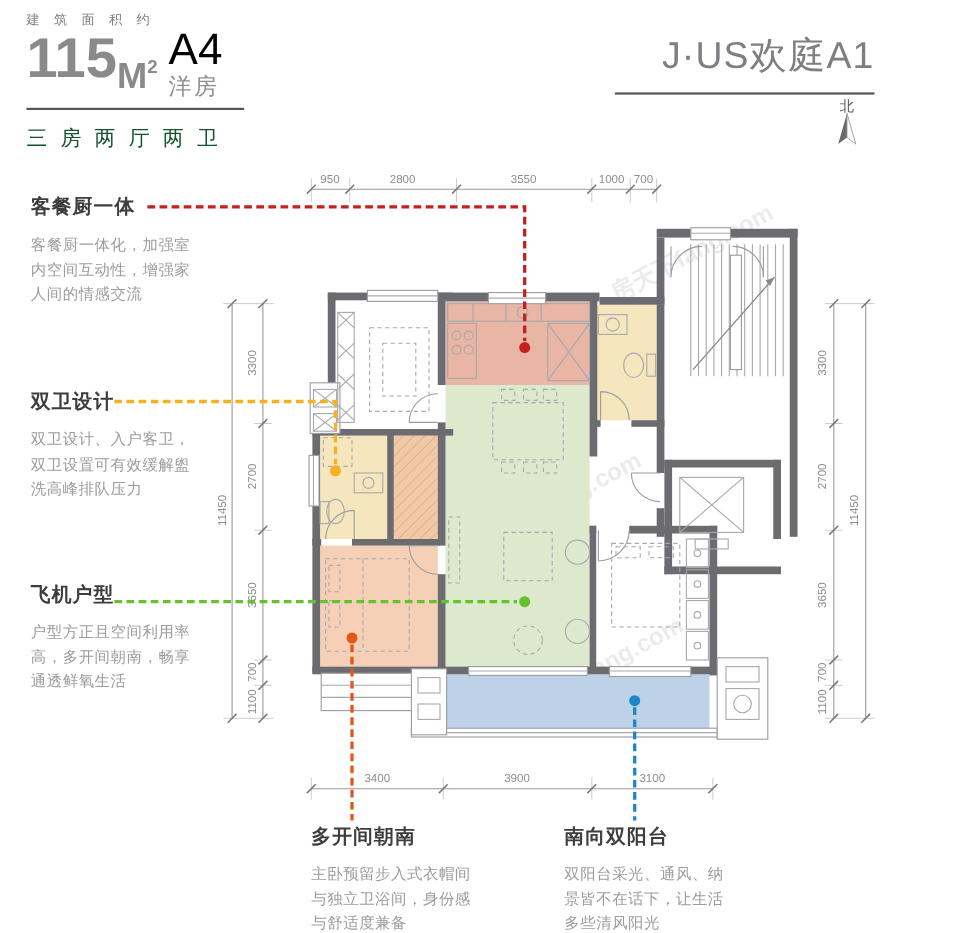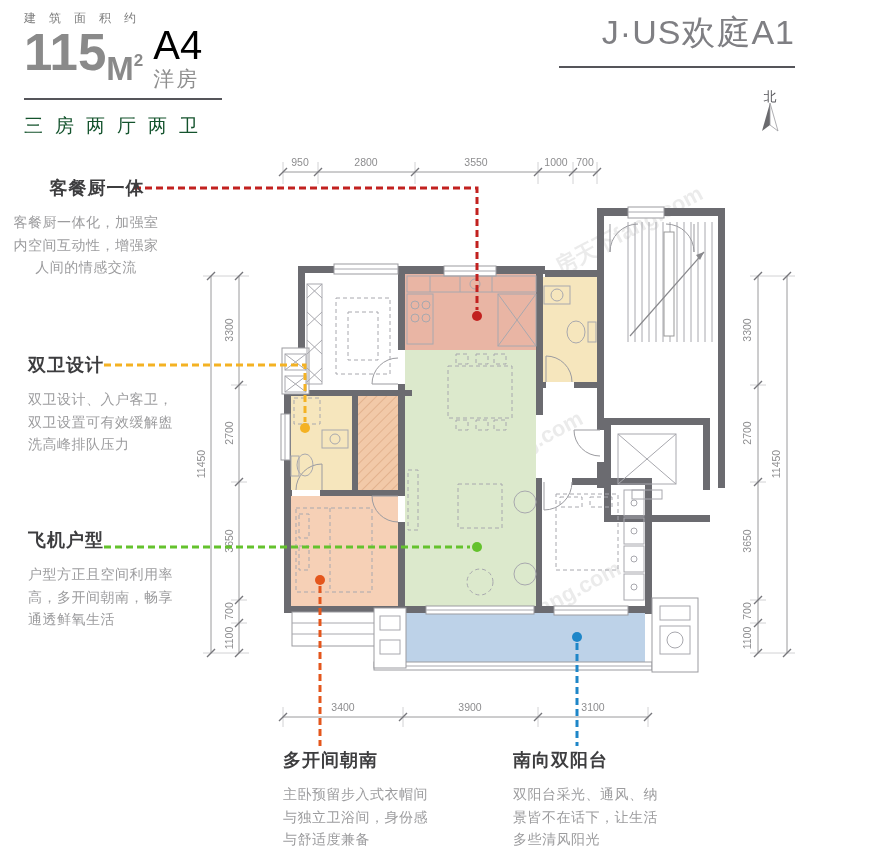--- a/index.html
+++ b/index.html
@@ -12,21 +12,21 @@
   .area-row{display:flex;align-items:flex-start;margin-top:2px;}
   .area-num{font-size:51px;line-height:.95;font-weight:600;color:#8a8a8a;}
   .area-unit{font-size:33px;font-weight:600;margin-top:21px;}
   .area-sup{font-size:17px;vertical-align:14px;}
   .type-block{margin-left:10px;margin-top:-4px;line-height:1;}
   .type-code{font-size:40px;font-weight:300;color:#000000;}
   .type-name{font-size:21px;letter-spacing:2px;color:#8f8f8f;margin-top:3px;}
   .divider-l{width:198px;height:2px;background:#55555a;margin-top:9px;}
   .layout-text{font-size:19px;letter-spacing:12px;color:#14532d;margin-top:13px;white-space:nowrap;}
   
-  .hdr-right{position:absolute;right:76px;top:10px;text-align:right;}
+  .hdr-right{position:absolute;right:76px;top:28px;text-align:right;}
   .project{font-size:34px;font-weight:300;letter-spacing:1px;color:#7f7f83;white-space:nowrap;}
   .divider-r{width:236px;height:2px;background:#55555a;margin-top:10px;margin-left:auto;}
   
   .callout{position:absolute;width:170px;}
   .callout h3{margin:0;font-size:18px;font-weight:bold;color:#3d3d3f;letter-spacing:1px;white-space:nowrap;}
   .callout p{margin:11px 0 0 0;width:148px;font-size:14px;line-height:1.62;color:#9c9c9e;letter-spacing:.5px;}
   .wall{fill:#6b6b70;}
   .furn{fill:none;stroke:#a8a8ae;stroke-width:1;}
   .furnD{fill:none;stroke:#a8a8ae;stroke-width:1;stroke-dasharray:4 3;}
   .win{fill:#ffffff;stroke:#9b9ba0;stroke-width:1;}
@@ -289,21 +289,21 @@
     </div>
     <div class="divider-l"></div>
     <div class="layout-text">三房两厅两卫</div>
   </div>
 
   <div class="hdr-right">
     <div class="project">J·US欢庭A1</div>
     <div class="divider-r"></div>
   </div>
 
-  <div class="callout" style="left:12px;top:176px;text-align:center;">
+  <div class="callout" style="left:28px;top:176px;">
     <h3>客餐厨一体</h3>
     <p>客餐厨一体化，加强室内空间互动性，增强家人间的情感交流</p>
   </div>
   <div class="callout" style="left:28px;top:353px;">
     <h3>双卫设计</h3>
     <p>双卫设计、入户客卫，双卫设置可有效缓解盥洗高峰排队压力</p>
   </div>
   <div class="callout" style="left:28px;top:528px;">
     <h3>飞机户型</h3>
     <p>户型方正且空间利用率高，多开间朝南，畅享通透鲜氧生活</p>

